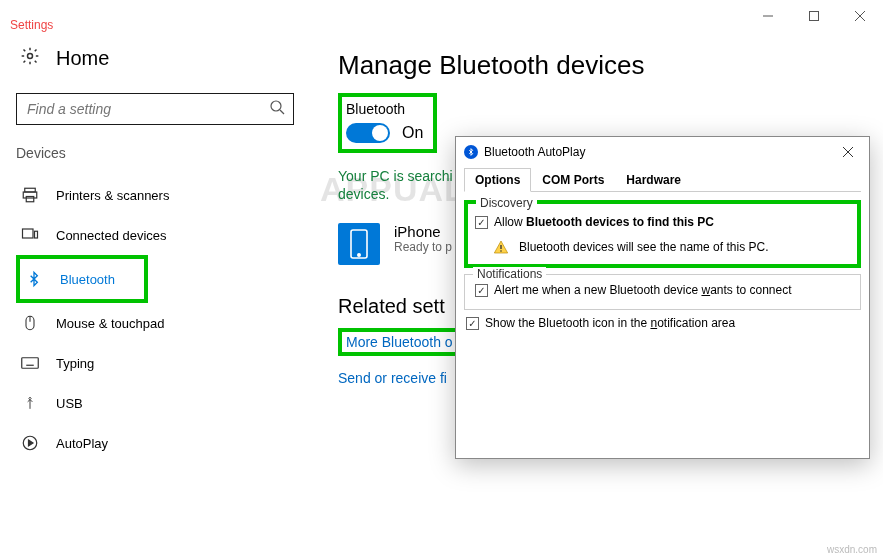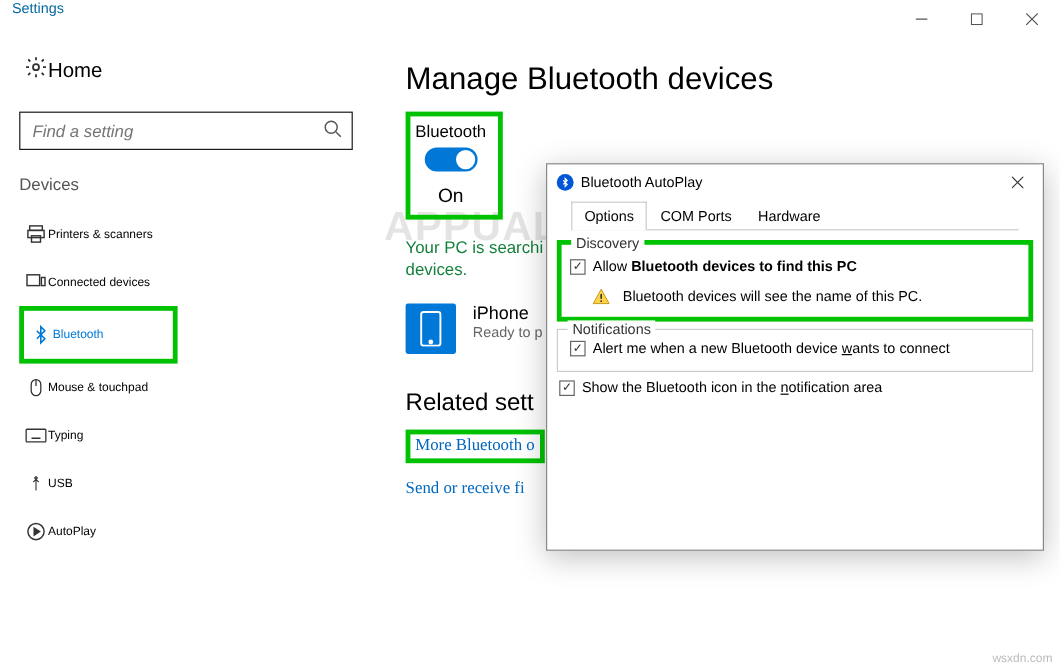--- a/index.html
+++ b/index.html
@@ -1,50 +1,50 @@
 <!DOCTYPE html>
 <html><head>
 <meta charset="utf-8">
 <style>
   * { box-sizing: border-box; font-family: 'Segoe UI', Tahoma, sans-serif; }
   body { margin: 0; background: #fff; width: 883px; height: 559px; position: relative; overflow: hidden; color: #000; }
-  .titlebar { height: 32px; display: flex; align-items: flex-start; padding-left: 10px; font-size: 12px; color: #0369a1; }
+  .titlebar { height: 32px; display: flex; align-items: flex-end; padding-left: 10px; font-size: 12px; color: #ef4444; }
   .win-controls { margin-left: auto; display: flex; }
   .win-btn { width: 46px; height: 32px; display: flex; align-items: center; justify-content: center; color: #555; }
   .sidebar { position: absolute; left: 0; top: 32px; width: 300px; padding: 14px 10px 0 16px; }
-  .home-row { display: flex; align-items: center; font-size: 17px; margin-bottom: 22px; padding-left: 4px;}
+  .home-row { display: flex; align-items: center; gap: 16px; font-size: 20px; margin-bottom: 22px; padding-left: 4px;}
   .gear-icon svg { width: 20px; height: 20px; }
   .search-wrap { border: 1px solid #1a1a1a; height: 32px; display: flex; align-items: center; padding: 0 8px; margin-bottom: 20px; width: 278px; }
   .search-wrap input { border: none; outline: none; flex: 1; font-size: 14px; font-style: italic; color: #666; background: transparent; }
   .section-label { font-size: 14px; color: #555; margin-bottom: 14px; }
-  .nav-item { display: flex; align-items: center; gap: 0; height: 40px; padding-left: 4px; font-size: 10px; }
+  .nav-item { display: flex; align-items: center; gap: 16px; height: 40px; padding-left: 4px; font-size: 13px; }
   .nav-item.active { color: #0078d7; }
   .nav-ico { width: 20px; display: flex; justify-content: center; }
   .hl-box { border: 4px solid #00c200; display: inline-block; }
   .content { position: absolute; left: 338px; top: 50px; right: 10px; }
   .h1 { font-size: 26px; font-weight: 300; margin-bottom: 12px; }
   .bt-box { border: 4px solid #00c200; display: inline-block; padding: 4px 10px 6px 4px; margin-bottom: 14px;}
   .bt-label { font-size: 14px; margin-bottom: 6px; }
-  .toggle-row { display: flex; align-items: center; gap: 12px; flex-direction: column; }
+  .toggle-row { display: flex; align-items: center; gap: 12px; }
   .toggle { width: 44px; height: 20px; background: #0078d7; border-radius: 10px; position: relative; }
   .toggle-knob { position: absolute; right: 2px; top: 2px; width: 16px; height: 16px; border-radius: 50%; background: #fff; }
   .body-text { font-size: 14px; color: #15803d; margin-bottom: 20px; line-height: 1.3; width: 120px;}
   .device-row { display: flex; gap: 14px; align-items: flex-start; margin-bottom: 30px; }
   .device-ico { width: 42px; height: 42px; background: #0078d7; border-radius: 2px; display: flex; align-items: center; justify-content: center; }
   .device-name { font-size: 15px; }
   .device-sub { font-size: 12px; color: #666; }
   .h2 { font-size: 20px; font-weight: 400; margin-bottom: 10px; }
-  .link { color: #0067c0; font-size: 14px; display: block; margin-bottom: 14px; font-family: Liberation Serif, serif; }
+  .link { color: #0067c0; font-size: 14px; display: block; margin-bottom: 14px; }
   .link-hl { border: 4px solid #00c200; display: inline-block; padding: 2px 4px;}
   
   .dialog { position: absolute; left: 455px; top: 136px; width: 415px; background: #fff; border: 1px solid #888; box-shadow: 0 6px 24px rgba(0,0,0,0.25); }
   .dlg-title { height: 30px; display: flex; align-items: center; padding: 0 8px; font-size: 12px; }
   .bt-glyph { width: 14px; height: 14px; border-radius: 50%; background: #0056d6; color: #fff; display: flex; align-items: center; justify-content: center; font-size: 10px; margin-right: 6px; }
   .dlg-close { margin-left: auto; font-size: 14px; color: #333; padding: 4px 8px;}
-  .tabs { display: flex; border-bottom: 1px solid #ccc; margin: 0 20px; font-size: 12px; }
+  .tabs { display: flex; border-bottom: 1px solid #ccc; margin: 0 8px; font-size: 12px; font-weight: bold; }
   .tab { padding: 4px 10px; border: 1px solid transparent; position: relative; top: 1px; }
   .tab.active { border: 1px solid #ccc; border-bottom: 1px solid #fff; background: #fff; }
   .dlg-body { padding: 8px; font-size: 12px; }
   .group { border: 1px solid #ccc; padding: 8px 10px 12px; margin-bottom: 6px; position: relative; }
   .group-hl { border: 4px solid #00c200; padding: 11px 7px 9px; text-align: center; }
   .group-title { position: absolute; top: -8px; left: 8px; background: #fff; padding: 0 4px; font-size: 12px; color: #333; }
   .chk-row { display: flex; align-items: center; gap: 6px; margin-bottom: 10px; }
   .chk { width: 13px; height: 13px; border: 1px solid #666; display: flex; align-items: center; justify-content: center; font-size: 10px; color: #333; }
   .warn-row { display: flex; align-items: center; gap: 10px; padding-left: 18px;}
   .warn-ico { width: 16px; height: 16px; }

